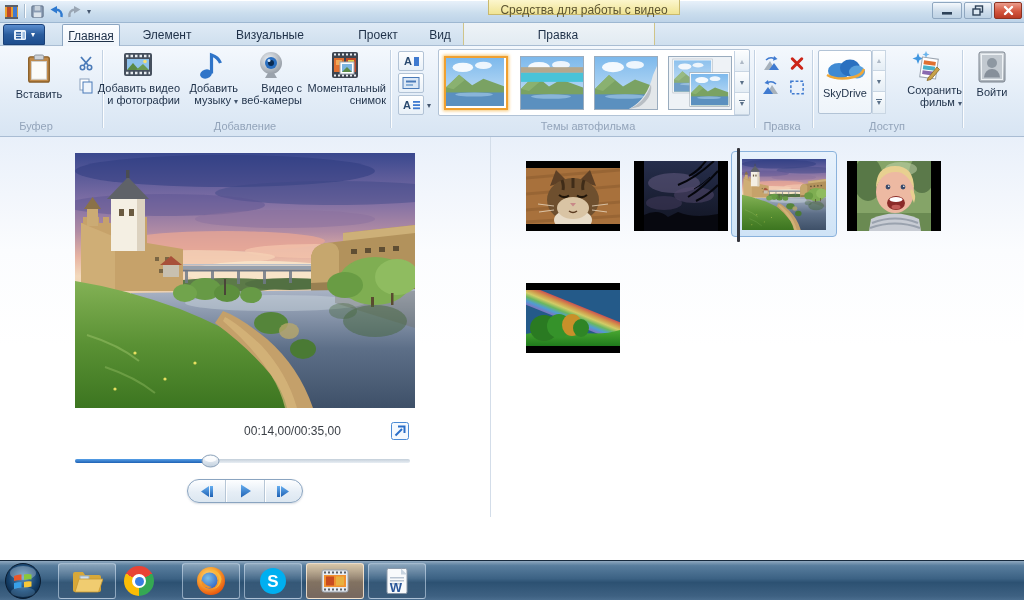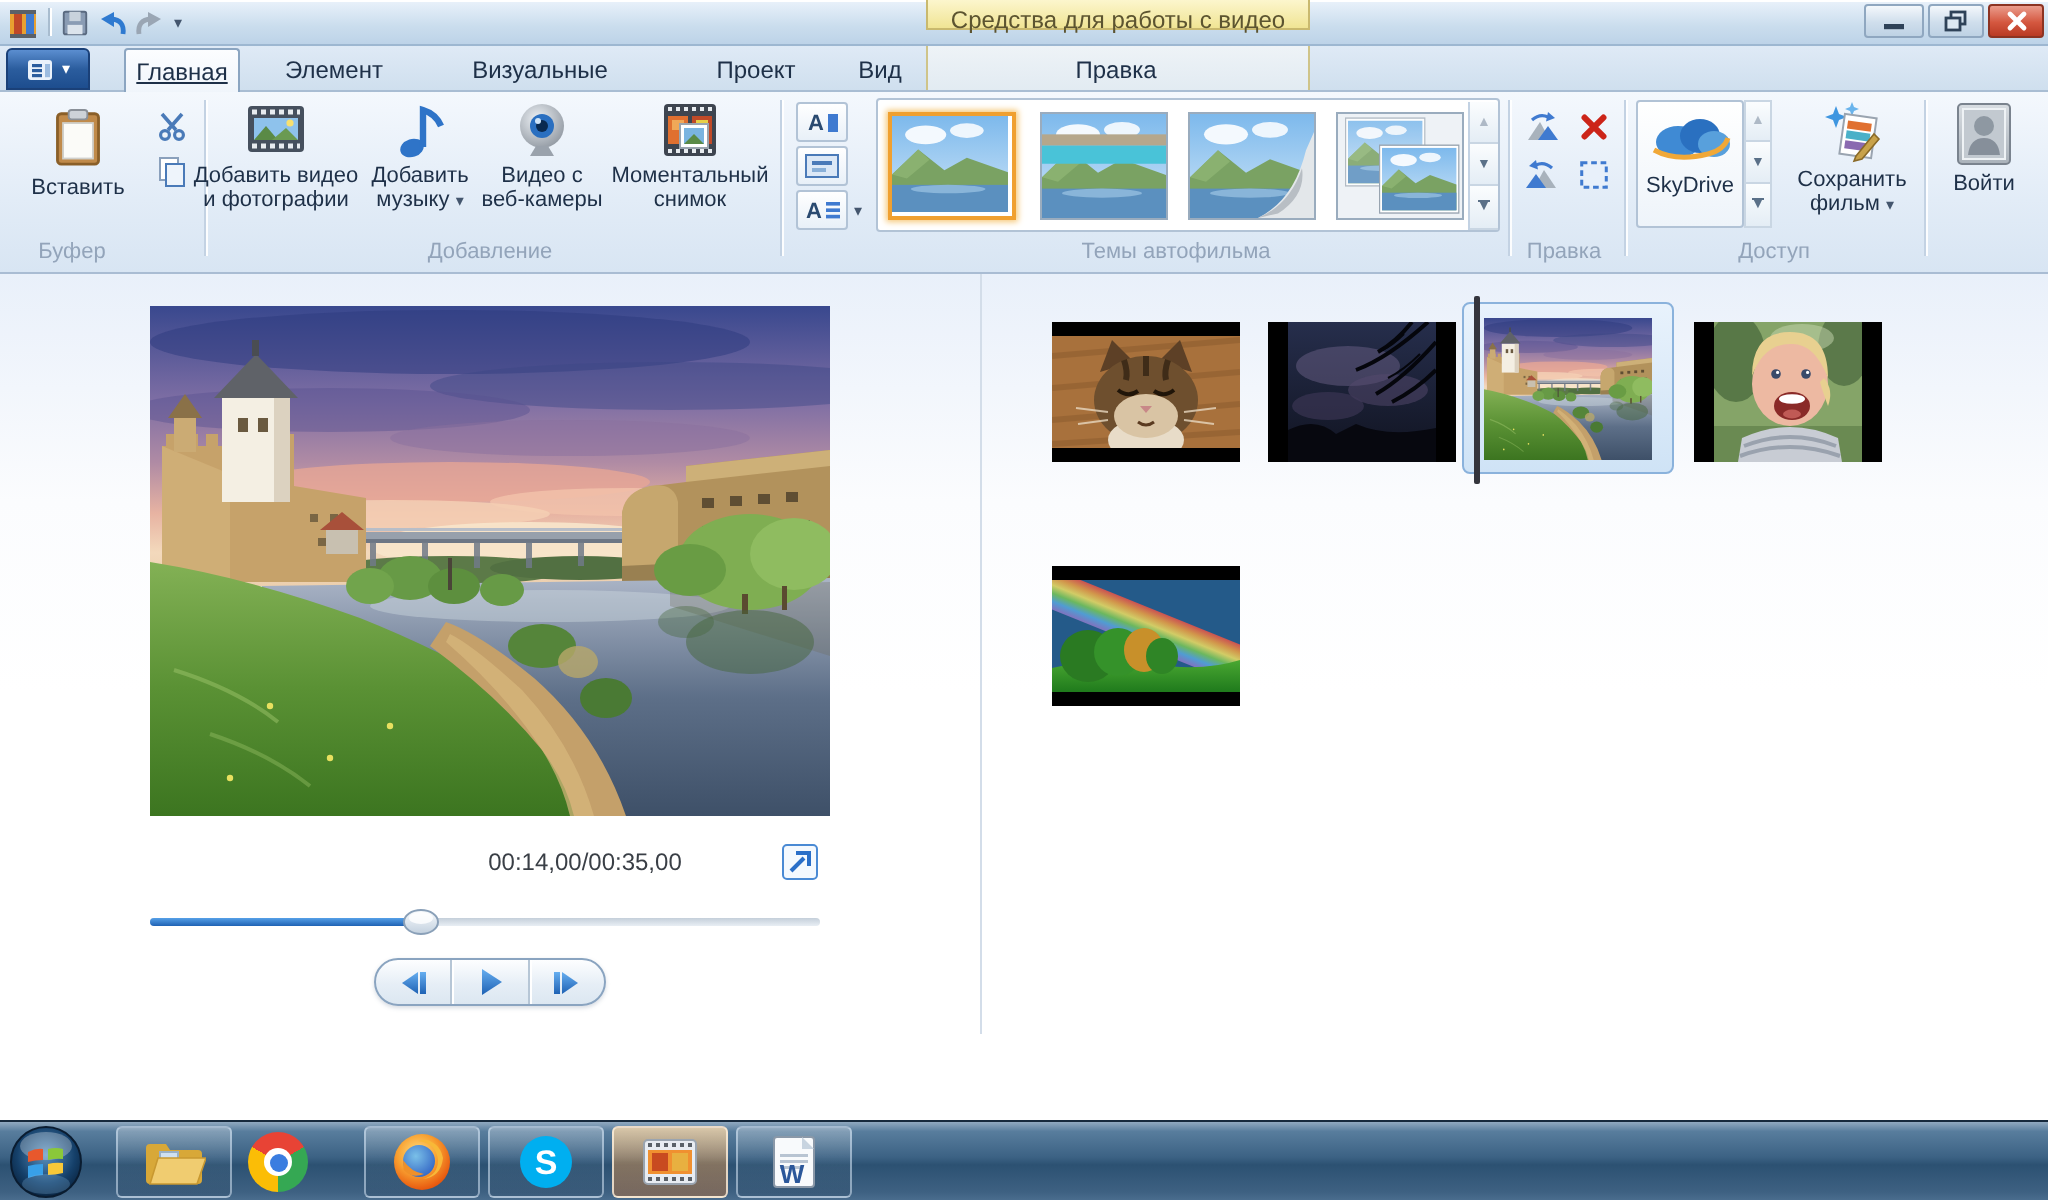--- a/index.html
+++ b/index.html
@@ -7,21 +7,21 @@
   .abs { position:absolute; }
   #stage { position:relative; width:1024px; height:600px; background:#fff; }
 
   
   #titlebar { left:0; top:0; width:1024px; height:23px;
     background:linear-gradient(#eaf2fb,#cadded 60%,#bdd3e8); border-bottom:1px solid #9db7d1;
     box-shadow:inset 0 1px 0 #fff; }
   #win-title { left:98px; top:4px; font-size:12px; color:#1f2a38; }
   .qat-btn { top:3px; width:18px; height:17px; display:flex; align-items:center; justify-content:center; }
   #qat-sep { left:24px; top:4px; width:1px; height:14px; background:#a8bccf; box-shadow:1px 0 0 #fff; }
-  #ctx-group-header { left:463px; top:0; width:192px; height:15px;
+  #ctx-group-header { left:488px; top:0; width:192px; height:15px;
     background:linear-gradient(#fcf6cd,#f0e494); border:1px solid #c9b96e; border-top:none;
     font-size:12px; color:#5c5430; text-align:center; line-height:21px; }
   .winbtn { top:2px; height:17px; border:1px solid #8fa7c0; border-radius:2px;
     background:linear-gradient(#f4f8fc,#cfdeec 55%,#bed2e4); display:flex; align-items:center; justify-content:center; }
   #btn-close { background:linear-gradient(#eb9c8c,#d4573f 55%,#b93a24); border-color:#8c3322; }
 
   
   #tabstrip { left:0; top:23px; width:1024px; height:23px;
     background:linear-gradient(#dfeaf6,#cfdfee); border-bottom:1px solid #a9bdd3; }
   #ctx-tab-zone { left:463px; top:0; width:192px; height:22px;
@@ -32,21 +32,21 @@
   .tab { top:1px; height:22px; font-size:12px; color:#1e3048; text-align:center; line-height:22px; }
   .tab.active { background:linear-gradient(#fcfdff,#f0f5fb); border:1px solid #8ba5c1; border-bottom:none;
     border-radius:2px 2px 0 0; color:#1e3048;text-decoration:underline; }
 
   
   #ribbon { left:0; top:46px; width:1024px; height:91px;
     background:linear-gradient(#f4f8fd,#e2ecf7 60%,#d8e5f3); border-bottom:1px solid #a9bcd3; }
   .rsep { top:4px; height:78px; width:1px; background:#c3d2e3; box-shadow:1px 0 0 rgba(255,255,255,.9); }
   .glabel { top:74px; font-size:11px; color:#93a4ba; text-align:center; }
   .bigbtn { top:4px; height:66px; display:flex; flex-direction:column; align-items:center;
-    font-size:11px; color:#1e3048; text-align:center; border-radius:3px; }
+    font-size:11px; color:#1e3048; text-align:right; border-radius:3px; }
   .bigbtn .lbl { line-height:12px; margin-top:2px; }
   .smbtn { border:1px solid transparent; border-radius:2px; display:flex; align-items:center; justify-content:center; }
   .caret { font-size:8px; color:#44566e; }
   #theme-gallery { left:438px; top:3px; width:312px; height:67px; background:#fff;
     border:1px solid #b2c3d6; border-radius:2px; }
   .theme { top:6px; width:64px; height:54px; background:#fff; border:1px solid #9aacbe; }
   .theme.selected { border:2px solid #f0a030; box-shadow:0 0 0 1px #fbd globalThis; }
   .theme.selected { box-shadow:0 0 3px 1px #f6c878; }
   .gal-arrows { left:295px; top:1px; width:15px; height:64px; border-left:1px solid #c3d2e3; }
   .gal-arr { left:0; width:14px; height:21px; font-size:7px; color:#5a7088; display:flex; align-items:center; justify-content:center;

